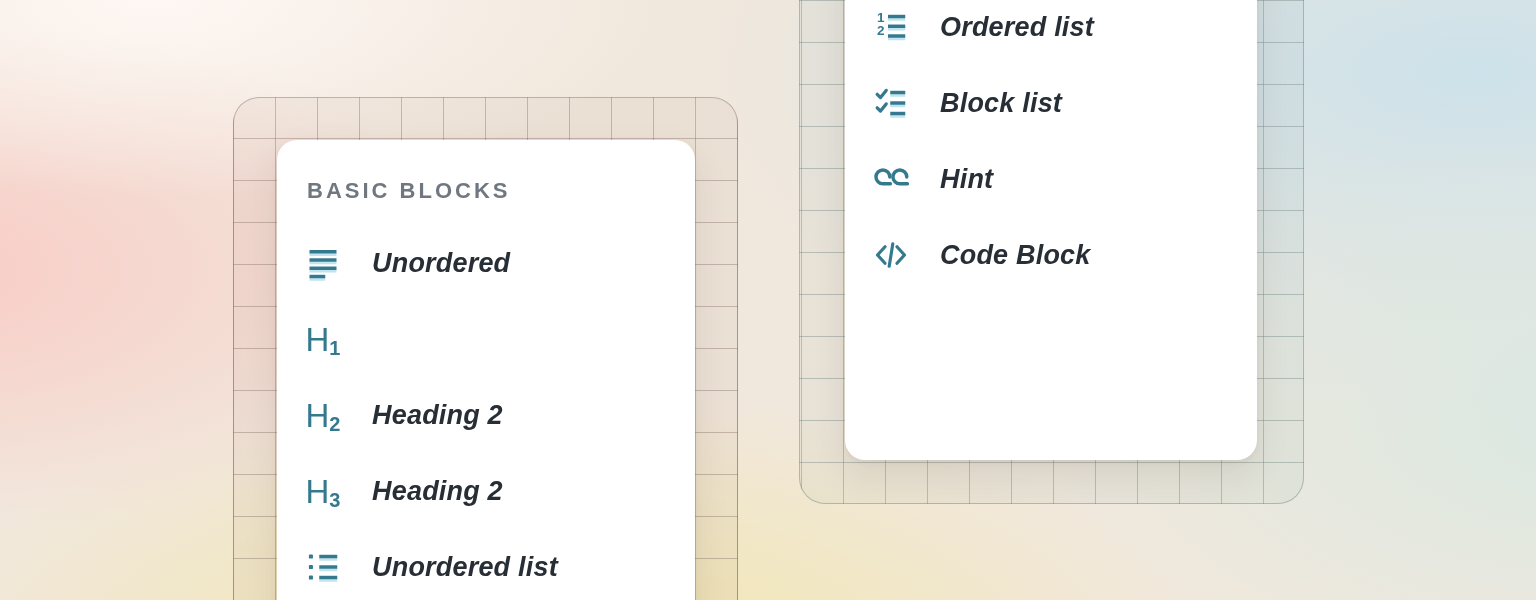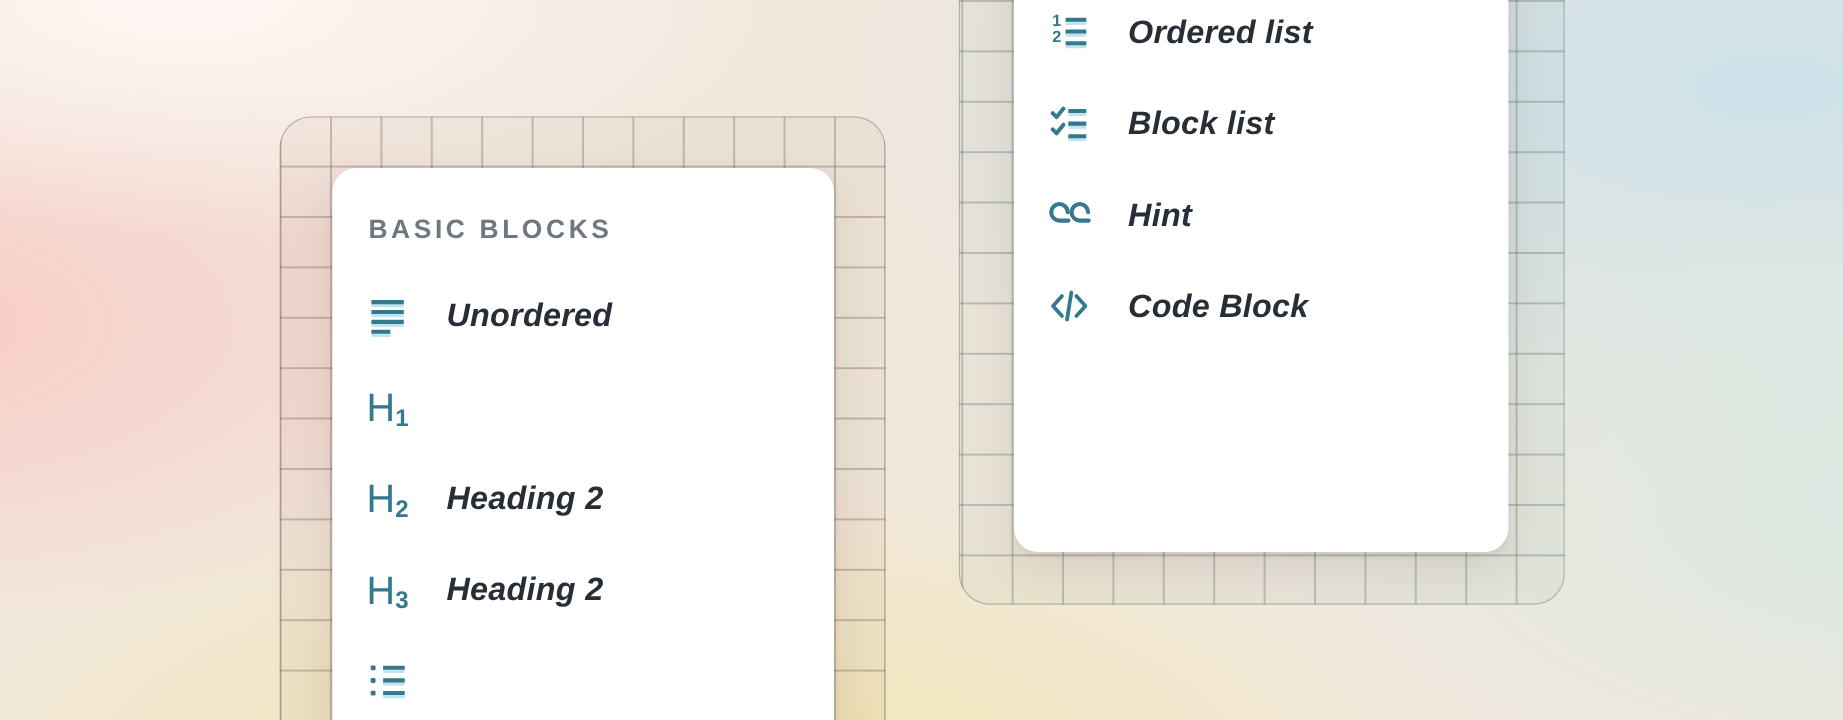--- a/index.html
+++ b/index.html
@@ -148,20 +148,21 @@
             <rect class="mainf" x="2.6" y="3.7" width="2.7" height="2.7" rx="0.6"></rect>
             <rect class="mainf" x="2.6" y="10.7" width="2.7" height="2.7" rx="0.6"></rect>
             <rect class="mainf" x="2.6" y="17.7" width="2.7" height="2.7" rx="0.6"></rect>
             <g class="main" stroke-width="2.3">
               <path d="M9.5 5H21.5"></path>
                 <path d="M9.5 12H21.5"></path>
                 <path d="M9.5 19H21.5"></path>
             </g>
           </svg>
         </span>
+        <span class="label">Unordered list</span>
       </div>
 
     </div>
   </div>
 
   <div class="menu-card menu-card-right">
     <div class="menu-list">
 
       <div class="menu-item">
         <span class="icon-box">

